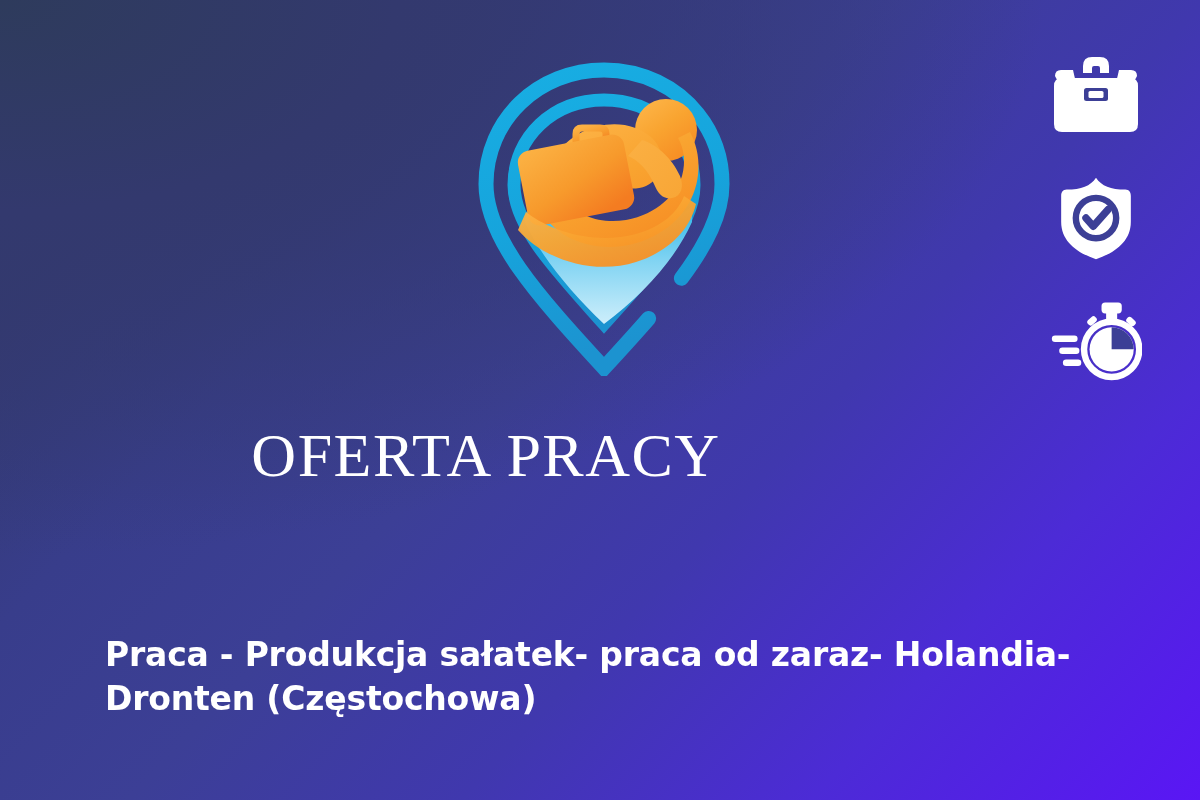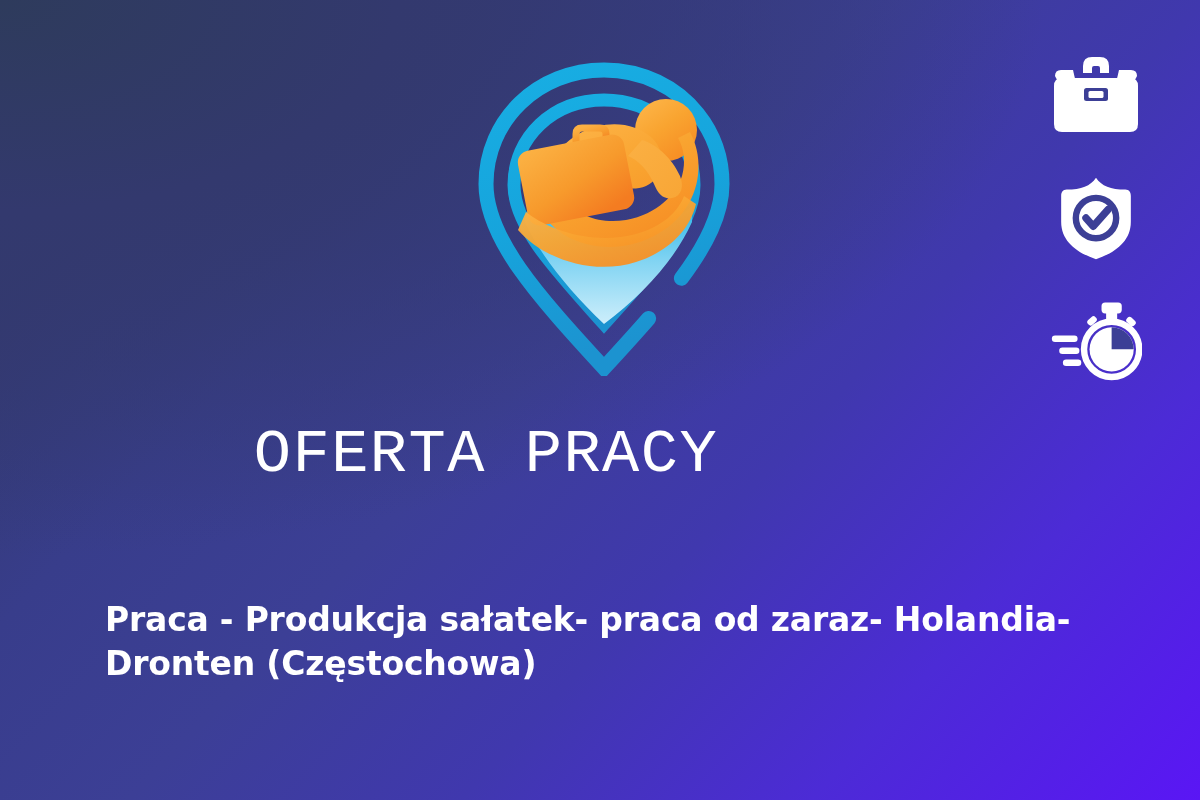--- a/index.html
+++ b/index.html
@@ -54,33 +54,33 @@
   .rail-icon svg { display: block; width: 100%; height: 100%; }
 
   
   .headline {
     position: absolute;
     left: 0;
     top: 424px;
     width: 972px;
     text-align: center;
     color: #ffffff;
-    font-family: Liberation Mono, monospace;
+    font-family: Liberation Serif, serif;
     font-weight: 300;
     font-size: 62px;
     letter-spacing: 1.5px;
     line-height: 1;
     white-space: nowrap;
   }
 
   
   .job-title {
     position: absolute;
     left: 105px;
-    top: 598px;
+    top: 633px;
     width: 1010px;
     color: #ffffff;
     font-family: "DejaVu Sans", "Liberation Sans", sans-serif;
     font-weight: 700;
     font-size: 33px;
     line-height: 1.32;
     letter-spacing: -0.2px;
   }
 </style>
 </head>

